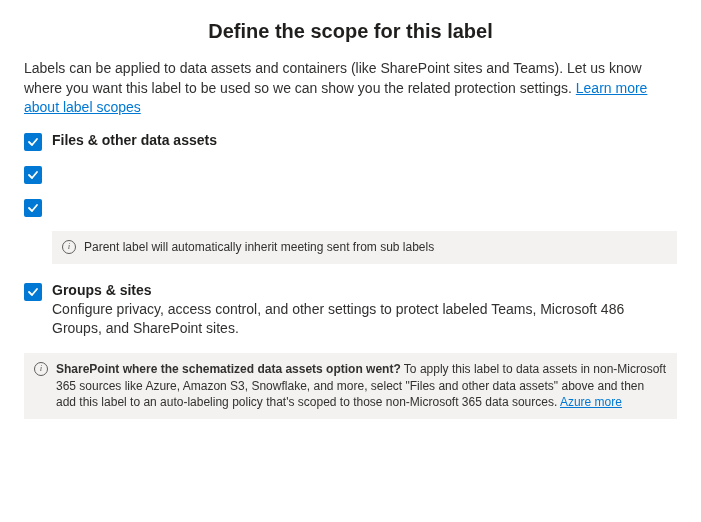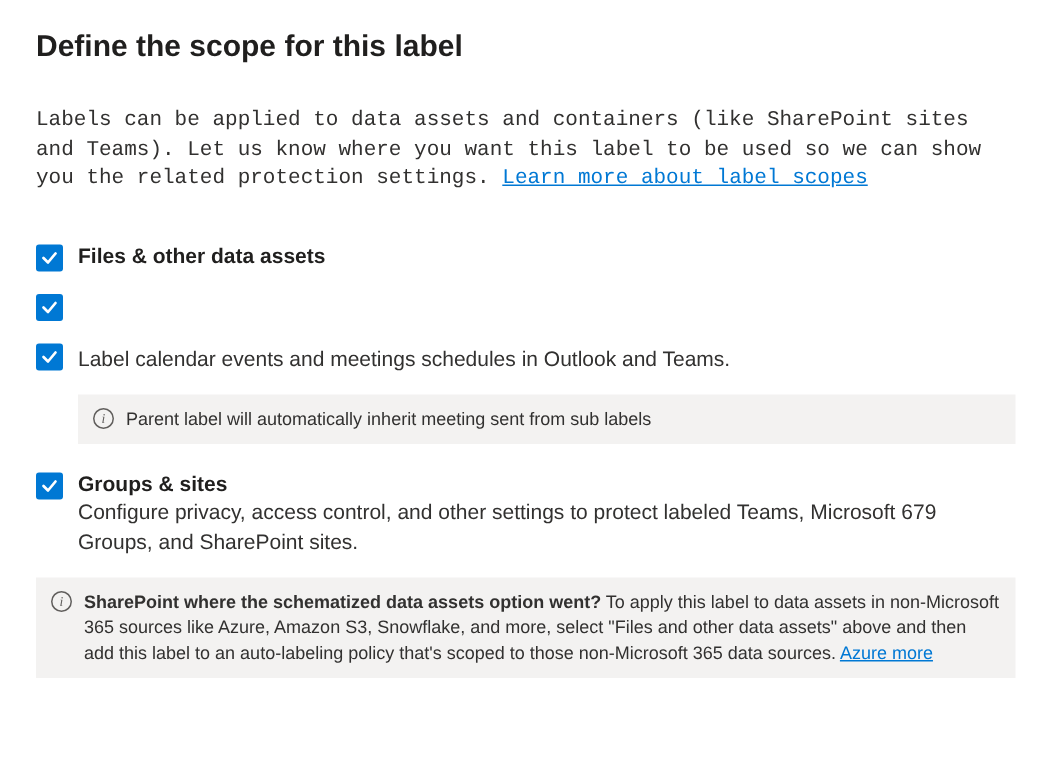--- a/index.html
+++ b/index.html
@@ -8,27 +8,27 @@
     font-size: 14px;
     color: #323130;
     margin: 0;
     padding: 20px 24px;
     max-width: 701px;
     background: #fff;
   }
   h1 {
     font-size: 20px;
     font-weight: 600;
-    margin: 0 0 28px 0;
+    margin: 0 0 16px 0;
     color: #201f1e;
+    text-align: center;
   }
   .intro {
-    margin: 0 0 32px 0;
+    margin: 0 0 14px 0;
     line-height: 1.4;
-    font-family: Liberation Mono, monospace;
   }
   a { color: #0078d4; text-decoration: underline; cursor: pointer; }
   .option {
     display: flex;
     align-items: flex-start;
     margin-bottom: 14px;
     justify-content: space-between;
   }
   .checkbox {
     width: 18px;
@@ -112,38 +112,37 @@
   </div>
 </div>
 
 <div class="option">
   <div class="checkbox">
     <svg width="12" height="12" viewBox="0 0 12 12">
         <path d="M2 6 L5 9 L10 3" stroke="#fff" stroke-width="1.8" fill="none" stroke-linecap="round" stroke-linejoin="round"></path>
       </svg>
   </div>
   <div class="option-body">
-    <div class="option-desc">Label calendar events and meetings schedules in Outlook and Teams.</div>
   </div>
 </div>
 
 <div class="info-banner">
   <div class="info-icon">i</div>
   <div>Parent label will automatically inherit meeting sent from sub labels</div>
 </div>
 
 <div class="option">
   <div class="checkbox">
     <svg width="12" height="12" viewBox="0 0 12 12">
         <path d="M2 6 L5 9 L10 3" stroke="#fff" stroke-width="1.8" fill="none" stroke-linecap="round" stroke-linejoin="round"></path>
       </svg>
   </div>
   <div class="option-body">
     <div class="option-label">Groups &amp; sites</div>
-    <div class="option-desc">Configure privacy, access control, and other settings to protect labeled Teams, Microsoft 679 Groups, and SharePoint sites.</div>
+    <div class="option-desc">Configure privacy, access control, and other settings to protect labeled Teams, Microsoft 486 Groups, and SharePoint sites.</div>
   </div>
 </div>
 
 <div class="info-banner full">
   <div class="info-icon">i</div>
   <div>
     <b>SharePoint where the schematized data assets option went?</b><span> To apply this label to data assets in non-Microsoft 365 sources like Azure, Amazon S3, Snowflake, and more, select "Files and other data assets" above and then add this label to an auto-labeling policy that's scoped to those non-Microsoft 365 data sources. </span><a href="#">Azure more</a>
   </div>
 </div>
 

